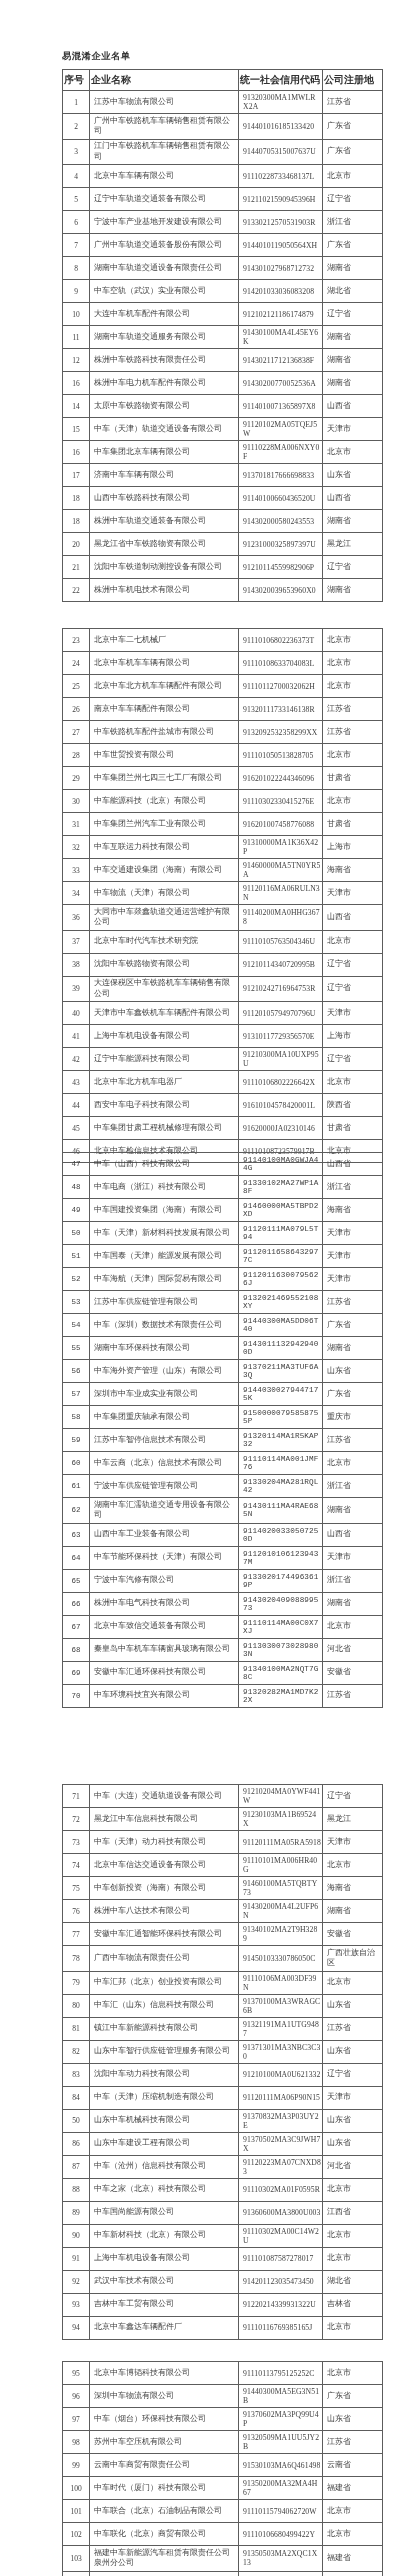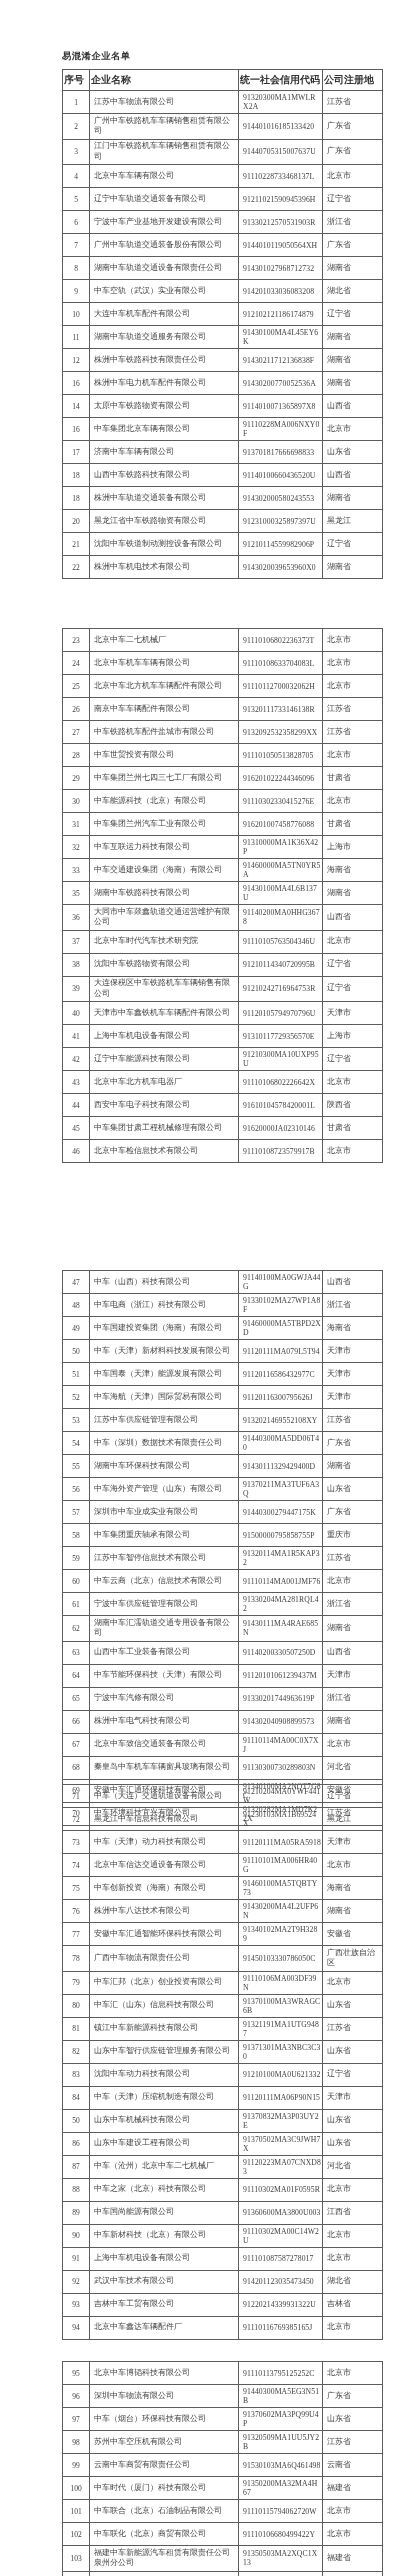--- a/index.html
+++ b/index.html
@@ -133,20 +133,26 @@
             <td class="code">91430200770052536A</td>
             <td class="loc">湖南省</td>
           </tr>
           <tr>
             <td class="no">14</td>
             <td class="name">太原中车铁路物资有限公司</td>
             <td class="code">9114010071365897X8</td>
             <td class="loc">山西省</td>
           </tr>
           <tr>
+            <td class="no">15</td>
+            <td class="name">中车（天津）轨道交通设备有限公司</td>
+            <td class="code">91120102MA05TQEJ5W</td>
+            <td class="loc">天津市</td>
+          </tr>
+          <tr>
             <td class="no">16</td>
             <td class="name">中车集团北京车辆有限公司</td>
             <td class="code">91110228MA006NXY0F</td>
             <td class="loc">北京市</td>
           </tr>
           <tr>
             <td class="no">17</td>
             <td class="name">济南中车车辆有限公司</td>
             <td class="code">913701817666698833</td>
             <td class="loc">山东省</td>
@@ -251,24 +257,24 @@
             <td class="code">91310000MA1K36X42P</td>
             <td class="loc">上海市</td>
           </tr>
           <tr>
             <td class="no">33</td>
             <td class="name">中车交通建设集团（海南）有限公司</td>
             <td class="code">91460000MA5TN0YR5A</td>
             <td class="loc">海南省</td>
           </tr>
           <tr>
-            <td class="no">35</td>
-            <td class="name">湖南中车铁路科技有限公司</td>
-            <td class="code">91430100MA4L6B137U</td>
-            <td class="loc">湖南省</td>
+            <td class="no">34</td>
+            <td class="name">中车物流（天津）有限公司</td>
+            <td class="code">91120116MA06RULN3N</td>
+            <td class="loc">天津市</td>
           </tr>
           <tr>
             <td class="no">36</td>
             <td class="name">大同市中车燚鑫轨道交通运营维护有限公司</td>
             <td class="code">91140200MA0HHG3678</td>
             <td class="loc">山西省</td>
           </tr>
           <tr>
             <td class="no">37</td>
             <td class="name">北京中车时代汽车技术研究院</td>
@@ -324,21 +330,21 @@
             <td class="loc">甘肃省</td>
           </tr>
           <tr>
             <td class="no">46</td>
             <td class="name">北京中车检信息技术有限公司</td>
             <td class="code">91110108723579917B</td>
             <td class="loc">北京市</td>
           </tr>
         </tbody>
       </table>
-      <table class="block" style="top: 1270px;">
+      <table class="block" style="top: 1152px; font-family: Liberation Mono, monospace;">
         <colgroup>
           <col style="width: 27px;">
           <col style="width: 149px;">
           <col style="width: 84px;">
           <col style="width: 60px;">
         </colgroup>
         <tbody>
           <tr>
             <td class="no">47</td>
             <td class="name">中车（山西）科技有限公司</td>
@@ -584,21 +590,21 @@
             <td class="loc">山东省</td>
           </tr>
           <tr>
             <td class="no">86</td>
             <td class="name">山东中车建设工程有限公司</td>
             <td class="code">91370502MA3C9JWH7X</td>
             <td class="loc">山东省</td>
           </tr>
           <tr>
             <td class="no">87</td>
-            <td class="name">中车（沧州）北京中车二七机械厂</td>
+            <td class="name">中车（沧州）信息科技有限公司</td>
             <td class="code">91120223MA07CNXD83</td>
             <td class="loc">河北省</td>
           </tr>
           <tr>
             <td class="no">88</td>
             <td class="name">中车之家（北京）科技有限公司</td>
             <td class="code">91110302MA01F0595R</td>
             <td class="loc">北京市</td>
           </tr>
           <tr>

